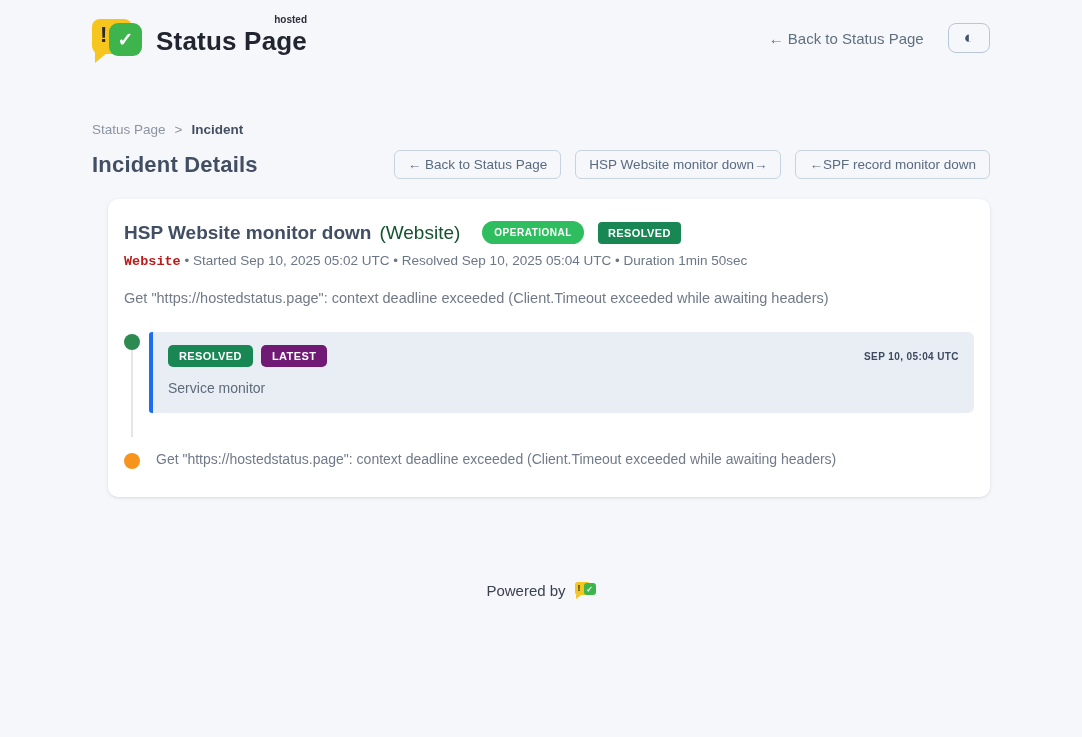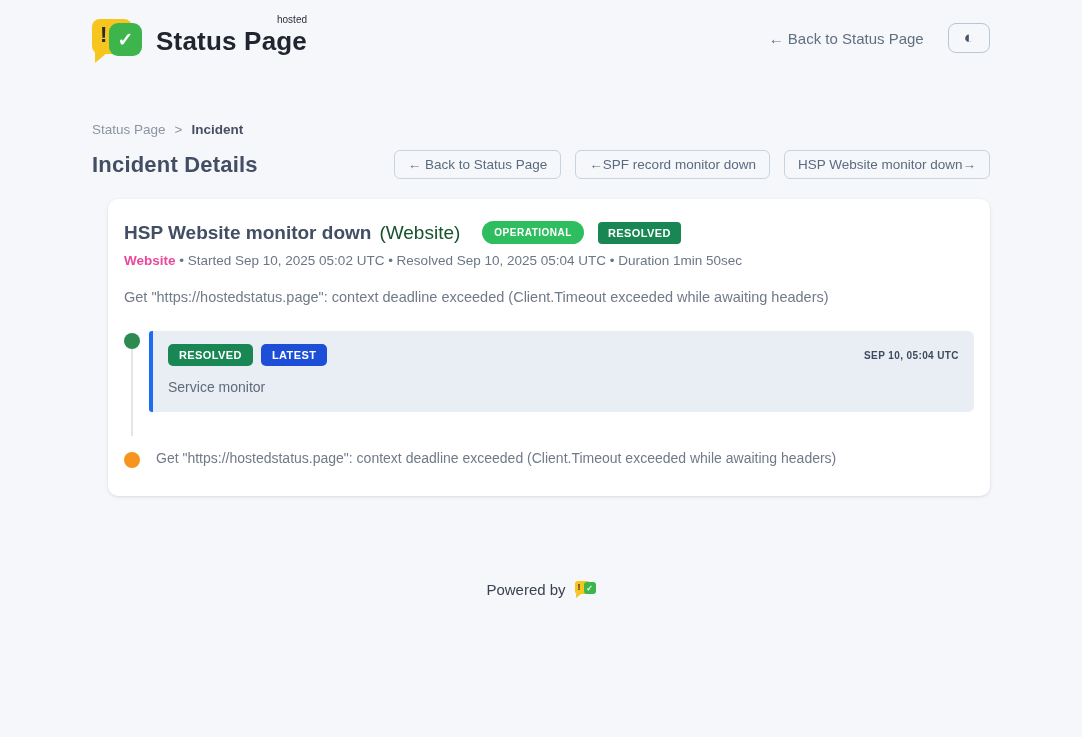--- a/index.html
+++ b/index.html
@@ -17,21 +17,21 @@
   .brand { display:flex; align-items:flex-start; gap:12px; cursor:pointer; }
   .logo-mark { position:relative; width:52px; height:44px; flex:0 0 auto; }
   .logo-yellow { position:absolute; left:0; top:3px; width:40px; height:35px; background:#f6c51e; border-radius:8px; }
   .logo-yellow::after { content:""; position:absolute; left:3px; bottom:-9px; width:0; height:0;
      border-top:11px solid #f6c51e; border-right:13px solid transparent; }
   .logo-excl { position:absolute; left:8px; top:6px; font-size:22px; font-weight:700; color:#2a2a2a; }
   .logo-green { position:absolute; right:2px; top:7px; width:33px; height:33px; background:#3db54c; border-radius:9px;
      display:flex; align-items:center; justify-content:center; color:#fff; font-size:19px; font-weight:700; }
   .brand-text { position:relative; padding-top:10px; }
   .brand-name { font-size:26px; font-weight:700; color:#20252f; letter-spacing:.2px; }
-  .brand-sup { position:absolute; top:-2px; right:0; font-size:10px; font-weight:400; color:#2a2f3a;padding-left:20px; }
+  .brand-sup { position:absolute; top:-2px; right:0; font-size:10px; font-weight:700; color:#2a2f3a;padding-left:20px; }
   .header-right { display:flex; align-items:center; gap:24px; }
   .back-link { font-size:15px; color:#5f7081; text-decoration:none; cursor:pointer; }
   .theme-toggle { background:transparent; border:1.5px solid #b9c6d8; border-radius:8px;
      padding:3px 15px; font-size:17px; color:#44546a; cursor:pointer; line-height:22px; }
 
   
   .main { margin-top:58px; }
   .breadcrumb { font-size:13.5px; color:#8b94a3; display:flex; align-items:center; gap:9px; }
   .crumb-root { color:#8b94a3; cursor:pointer; }
   .crumb-current { color:#454f63; font-weight:700; }
@@ -45,37 +45,37 @@
   .card { background:#fff; border-radius:10px; margin-top:20px;
      box-shadow:0 1px 2px rgba(16,24,40,.05), 0 1px 4px rgba(16,24,40,.08);
      padding:22px 16px 30px 16px;margin-left:16px; }
   .card-title-row { display:flex; align-items:center; gap:8px; }
   .incident-title { font-size:19px; font-weight:700; color:#414e63; }
   .incident-component { font-size:19px; font-weight:400; color:#14532d; }
   .badge { display:inline-block; color:#fff; font-weight:700; }
   .badge-operational { background:#2ebe5f; border-radius:999px; font-size:10px; letter-spacing:.5px; padding:6px 12px; margin-left:14px; }
   .badge-resolved-hdr { background:#198754; border-radius:4px; font-size:11px; letter-spacing:.4px; padding:5px 10px; margin-left:6px; }
   .meta { margin-top:9px; font-size:13.5px; color:#6b7686; }
-  .meta b { color:#ec4899; }
+  .meta b { color:#b91c1c;font-family:Liberation Mono, monospace; }
   .description { margin:21px 0 22px 0; font-size:14.5px; color:#707a88; }
 
   
   .timeline { position:relative; margin-top:26px; }
   .tl-rail { position:absolute; left:7px; top:18px; bottom:30px; width:2px; background:#e2e5ea; }
   .tl-entry { position:relative; padding-left:25px; }
   .tl-entry + .tl-entry { margin-top:38px; }
   .tl-dot { position:absolute; left:0; top:2px; width:16px; height:16px; border-radius:50%; }
   .dot-green { background:#2d8a50; }
   .dot-orange { background:#f7941d; }
   .tl-box { background:#e9edf4; border-left:4px solid #1b6ef3; border-radius:3px 6px 6px 3px; padding:13px 15px 17px 15px; }
   .tl-head { display:flex; align-items:center; }
   .tl-badge { color:#fff; font-size:11px; font-weight:700; letter-spacing:.4px; border-radius:5px; padding:5px 11px; }
   .tl-badge + .tl-badge { margin-left:8px; }
   .bg-green { background:#198754; }
-  .bg-blue { background:#1d4ed8; }
+  .bg-blue { background:#701a75; }
   .bg-orange { background:#fd9800; }
   .tl-time { margin-left:auto; font-size:10px; font-weight:700; color:#3d4a5f; letter-spacing:.4px; }
   .tl-msg { margin-top:13px; font-size:14px; color:#5f6b7a; }
   .tl-entry.plain .tl-head { padding-left:7px; }
   .tl-entry.plain .tl-msg { margin-top:15px; padding-left:7px; color:#707a88; }
 
   
   .footer { margin-top:84px; text-align:center; }
   .powered { display:inline-flex; align-items:center; gap:9px; font-size:15px; color:#3a4252; cursor:pointer; }
   .logo-mini { position:relative; width:21px; height:18px; display:inline-block; }
@@ -113,22 +113,22 @@
     <div class="breadcrumb">
       <span class="crumb-root">Status Page</span>
       <span>&gt;</span>
       <span class="crumb-current">Incident</span>
     </div>
 
     <div class="title-row">
       <h1 class="page-title">Incident Details</h1>
       <div class="nav-buttons">
         <button class="nav-btn">← Back to Status Page</button>
+        <button class="nav-btn">HSP Website monitor down→</button>
         <button class="nav-btn">←SPF record monitor down</button>
-        <button class="nav-btn">HSP Website monitor down→</button>
       </div>
     </div>
 
     <div class="card">
       <div class="card-title-row">
         <span class="incident-title">HSP Website monitor down</span>
         <span class="incident-component">(Website)</span>
         <span class="badge badge-operational">OPERATIONAL</span>
         <span class="badge badge-resolved-hdr">RESOLVED</span>
       </div>

